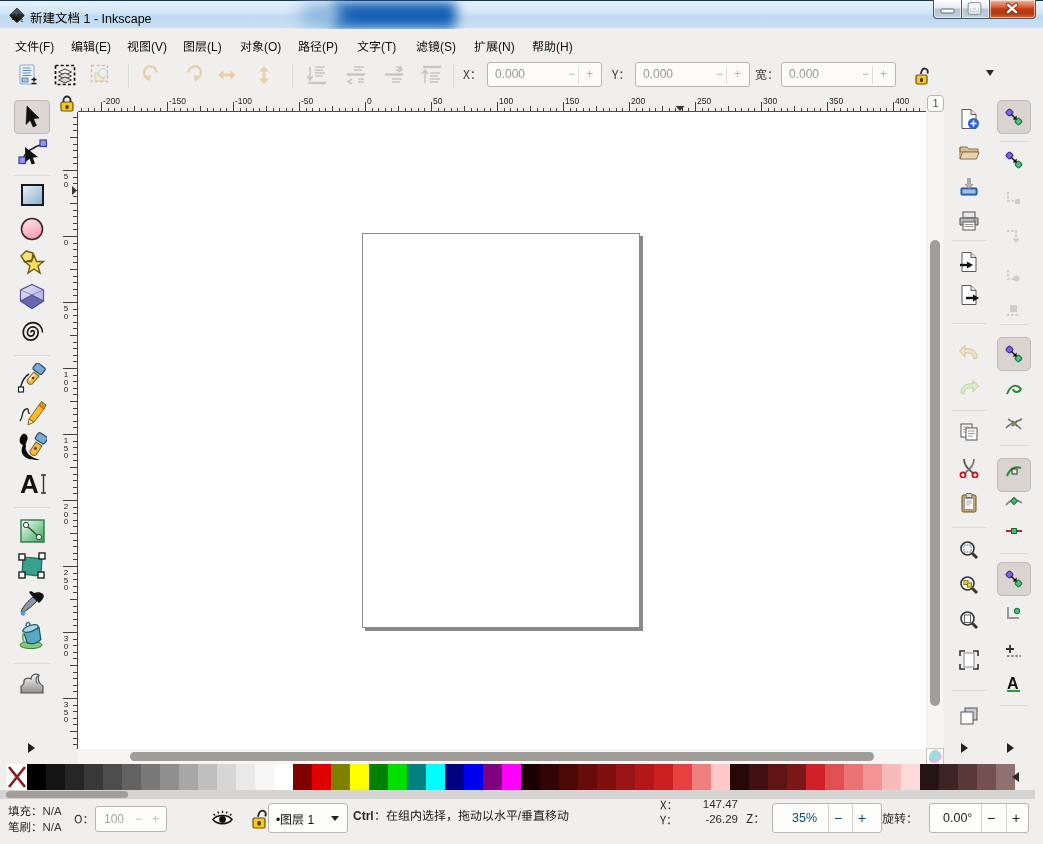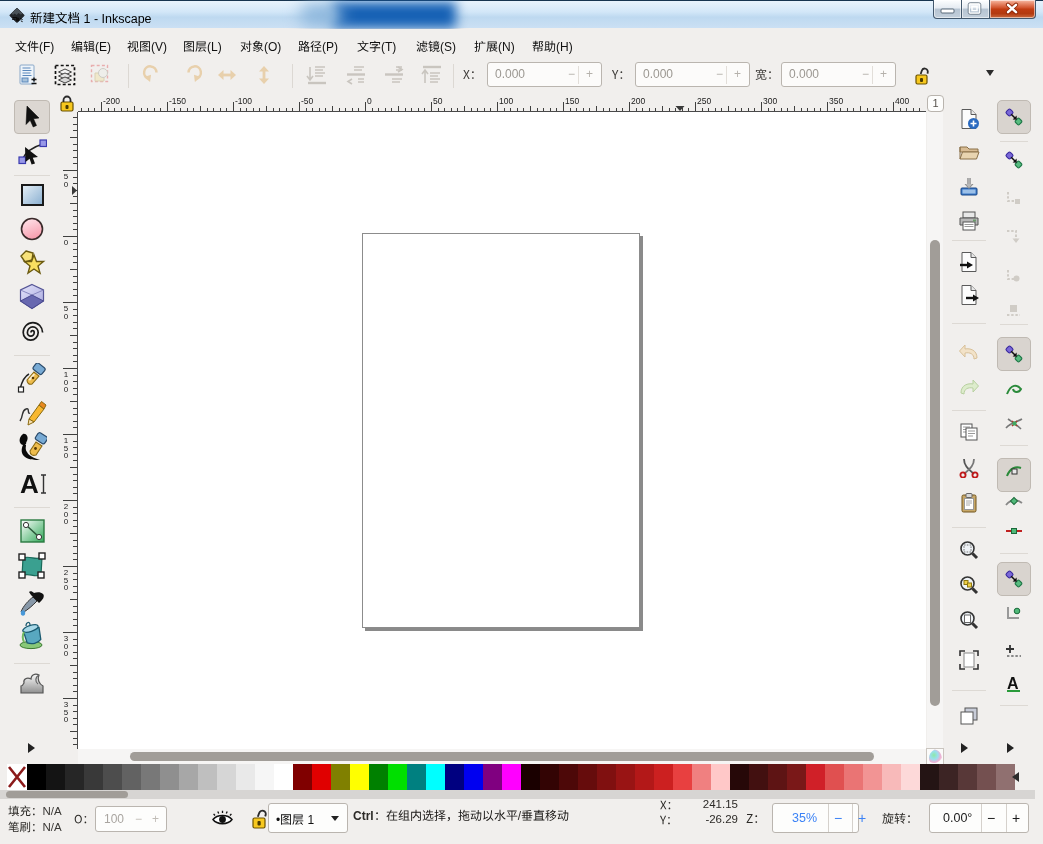--- a/index.html
+++ b/index.html
@@ -795,35 +795,35 @@
             <path transform="translate(2000 0)" d="M340 831C273 800 157 771 57 752C66 735 76 710 79 694C117 700 158 707 199 716V553H47V483H184C149 369 89 238 33 166C45 148 63 118 71 97C117 160 163 262 199 365V-81H269V380C298 335 333 277 347 247L391 307C373 332 294 432 269 460V483H392V553H269V733C312 744 353 757 387 771ZM511 589C544 569 581 541 608 516C539 478 461 450 383 432C396 417 414 392 422 374C622 427 816 534 902 723L854 747L841 744H653C676 771 697 798 715 825L638 840C593 766 504 681 380 620C396 610 419 585 431 569C492 602 544 640 589 680H798C766 631 721 589 669 553C640 578 600 607 566 626ZM559 194C598 169 642 133 673 103C582 41 473 0 361 -22C374 -38 392 -65 400 -84C647 -26 870 103 958 366L909 388L896 385H722C743 410 760 436 776 462L699 477C649 387 545 285 394 215C411 204 432 179 443 163C532 208 605 262 664 320H861C829 252 784 194 729 146C698 176 654 209 615 232Z"></path>
             <path transform="translate(3000 0)" d="M89 758V691H476V758ZM653 823C653 752 653 680 650 609H507V537H647C635 309 595 100 458 -25C478 -36 504 -61 517 -79C664 61 707 289 721 537H870C859 182 846 49 819 19C809 7 798 4 780 4C759 4 706 4 650 10C663 -12 671 -43 673 -64C726 -68 781 -68 812 -65C844 -62 864 -53 884 -27C919 17 931 159 945 571C945 582 945 609 945 609H724C726 680 727 752 727 823ZM89 44 90 45V43C113 57 149 68 427 131L446 64L512 86C493 156 448 275 410 365L348 348C368 301 388 246 406 194L168 144C207 234 245 346 270 451H494V520H54V451H193C167 334 125 216 111 183C94 145 81 118 65 113C74 95 85 59 89 44Z"></path>
           </g>
         </svg></span>
     <span class="sb tx" style="left:652px;top:-3px"><svg width="18.1" height="16.7" viewBox="0 0 18.1 16.7" style="display:inline-block;vertical-align:-3.3px">
           <g transform="translate(0 13.3) scale(0.011500 -0.011500)" fill="#2b2926">
             <path d="M17 0H115L220 198C239 235 258 272 279 317H283C307 272 327 235 346 198L455 0H557L342 374L542 733H445L347 546C329 512 315 481 295 438H291C267 481 252 512 233 546L133 733H31L231 379Z"></path>
             <path transform="translate(573 0)" d="M250 486C290 486 326 515 326 560C326 606 290 636 250 636C210 636 174 606 174 560C174 515 210 486 250 486ZM250 -4C290 -4 326 26 326 71C326 117 290 146 250 146C210 146 174 117 174 71C174 26 210 -4 250 -4Z"></path>
           </g>
         </svg></span>
-      <span class="sb tx" style="left:690px;top:-1px;width:40px;text-align:right">241.15</span>
+      <span class="sb tx" style="left:690px;top:-1px;width:40px;text-align:right">147.47</span>
     <span class="sb tx" style="left:652px;top:12px"><svg width="17.6" height="16.7" viewBox="0 0 17.6 16.7" style="display:inline-block;vertical-align:-3.3px">
           <g transform="translate(0 13.3) scale(0.011500 -0.011500)" fill="#2b2926">
             <path d="M219 0H311V284L532 733H436L342 526C319 472 294 420 268 365H264C238 420 216 472 192 526L97 733H-1L219 284Z"></path>
             <path transform="translate(531 0)" d="M250 486C290 486 326 515 326 560C326 606 290 636 250 636C210 636 174 606 174 560C174 515 210 486 250 486ZM250 -4C290 -4 326 26 326 71C326 117 290 146 250 146C210 146 174 117 174 71C174 26 210 -4 250 -4Z"></path>
           </g>
         </svg></span>
       <span class="sb tx" style="left:687px;top:14px;width:43px;text-align:right">-26.29</span>
     <span class="sb tx" style="left:738px;top:10px;font-size:12px"><svg width="19.2" height="17.4" viewBox="0 0 19.2 17.4" style="display:inline-block;vertical-align:-3.5px">
           <g transform="translate(0 13.9) scale(0.012000 -0.012000)" fill="#2b2926">
             <path d="M50 0H556V79H164L551 678V733H85V655H437L50 56Z"></path>
             <path transform="translate(603 0)" d="M250 486C290 486 326 515 326 560C326 606 290 636 250 636C210 636 174 606 174 560C174 515 210 486 250 486ZM250 -4C290 -4 326 26 326 71C326 117 290 146 250 146C210 146 174 117 174 71C174 26 210 -4 250 -4Z"></path>
           </g>
         </svg></span>
-    <div class="box" style="left:764px;top:4px;width:87px;height:30px;font-size:12.5px;color:#3b82f6">
+    <div class="box" style="left:764px;top:4px;width:110px;height:30px;font-size:12.5px;color:#0c4a6e">
         <span style="position:absolute;left:19px;top:7px">35%</span>
         <span style="position:absolute;left:55px;top:0px;width:1px;height:28px;background:#d5d1cc"></span>
         <span style="position:absolute;left:61px;top:6px;font-size:14px">−</span>
         <span style="position:absolute;left:79px;top:0px;width:1px;height:28px;background:#d5d1cc"></span>
         <span style="position:absolute;left:85px;top:6px;font-size:14px">+</span>
       </div>
     <span class="sb tx" style="left:874px;top:10px;font-size:12px"><svg width="36.0" height="17.4" viewBox="0 0 36.0 17.4" style="display:inline-block;vertical-align:-3.5px">
           <g transform="translate(0 13.9) scale(0.012000 -0.012000)" fill="#2b2926">
             <path d="M169 813C196 771 225 715 240 677H44V606H152C149 321 141 101 27 -29C45 -41 70 -63 82 -80C177 32 207 196 217 405H333C327 127 319 30 303 7C296 -4 288 -6 273 -6C259 -6 224 -6 186 -2C196 -21 203 -50 204 -71C245 -73 283 -73 306 -70C332 -67 349 -60 364 -37C390 -3 396 108 403 441C403 451 403 475 403 475H220L223 606H444V677H260L313 696C298 733 266 791 237 835ZM506 372C500 212 484 56 400 -28C417 -38 439 -62 448 -77C494 -31 523 32 541 104C600 -30 690 -60 813 -60H946C950 -41 959 -8 969 9C940 8 836 8 817 8C786 8 756 10 729 17V226H920V292H729V468H860C846 430 830 393 816 366L874 344C899 389 927 459 952 521L903 537L892 534H495C518 566 539 602 558 642H958V711H588C602 748 615 787 625 826L552 841C523 727 473 618 406 547C424 536 454 512 467 499L487 524V468H661V47C618 77 584 129 561 217C567 266 570 319 572 372Z"></path>
             <path transform="translate(1000 0)" d="M81 332C89 340 120 346 154 346H243V201L40 167L56 94L243 130V-76H315V144L450 171L447 236L315 213V346H418V414H315V567H243V414H145C177 484 208 567 234 653H417V723H255C264 757 272 791 280 825L206 840C200 801 192 762 183 723H46V653H165C142 571 118 503 107 478C89 435 75 402 58 398C67 380 77 346 81 332ZM426 535V464H573C552 394 531 329 513 278H801C766 228 723 168 682 115C647 138 612 160 579 179L531 131C633 70 752 -22 810 -81L860 -23C830 6 787 40 738 76C802 158 871 253 921 327L868 353L856 348H616L650 464H959V535H671L703 653H923V723H722L750 830L675 840L646 723H465V653H627L594 535Z"></path>

